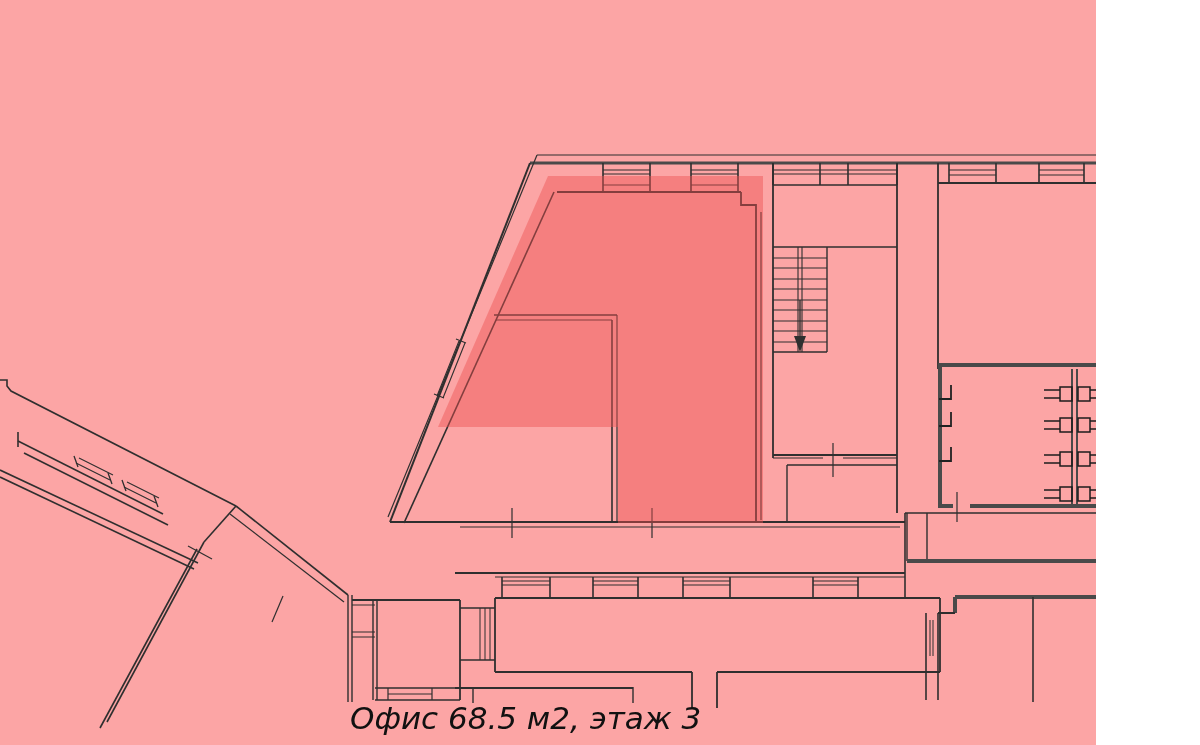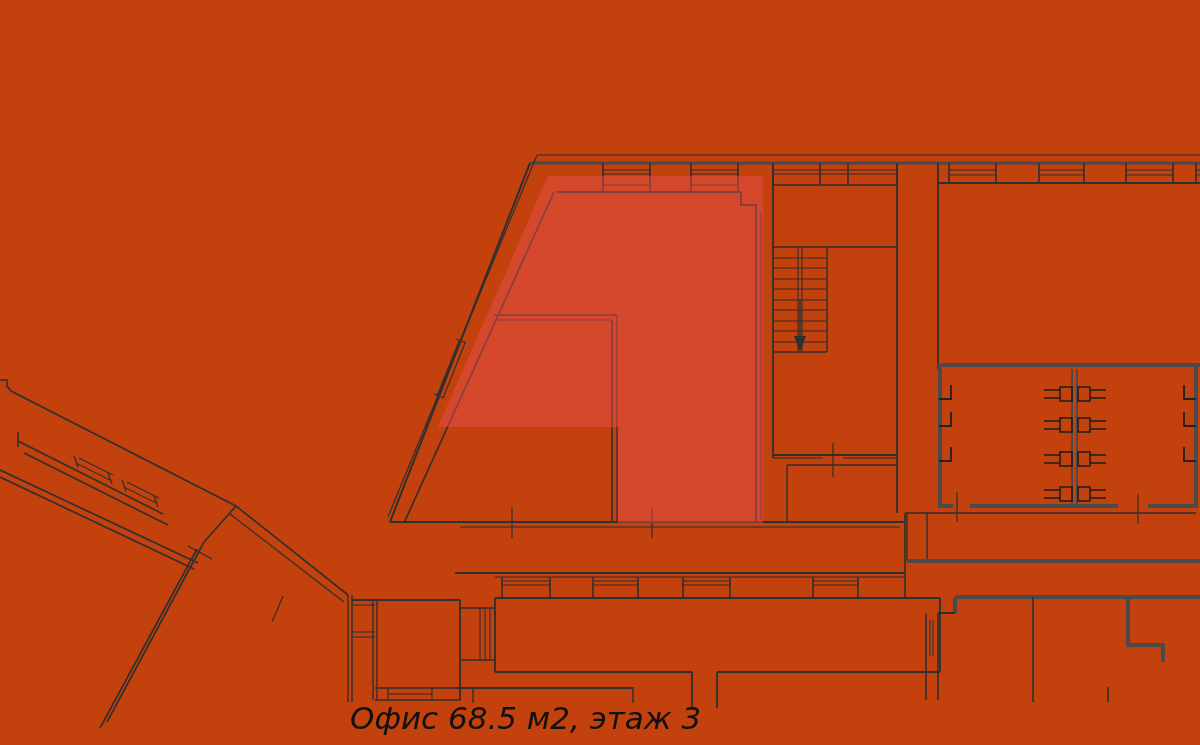--- a/index.html
+++ b/index.html
@@ -1,16 +1,16 @@
 <!DOCTYPE html>
 <html><head>
 <meta charset="utf-8">
 <style>
   html,body{margin:0;padding:0;background:#ffffff;}
-  .page{position:relative;width:1200px;height:745px;background:#c2410c;overflow:hidden;
+  .page{position:relative;width:1096px;height:745px;background:#fca5a5;overflow:hidden;
         font-family:"DejaVu Sans","Liberation Sans",sans-serif;}
   svg{display:block}
   .caption{font-style:italic;font-size:31px;fill:#111;
            font-family:"DejaVu Sans","Liberation Sans",sans-serif;}
 </style>
 </head>
 <body>
 
 <div class="page">
 <svg width="1200" height="745" viewBox="0 0 1200 745" fill="none" stroke-linecap="butt" stroke-linejoin="miter">

